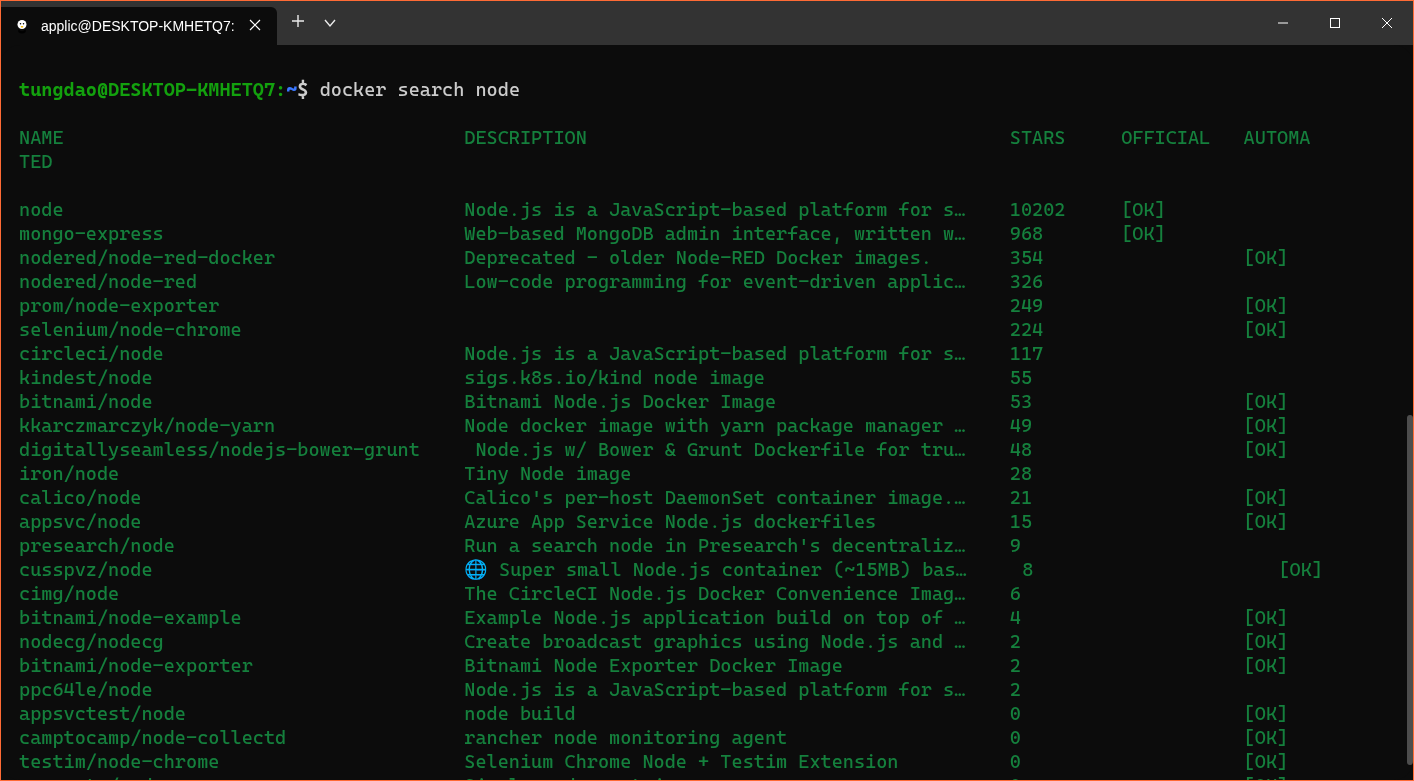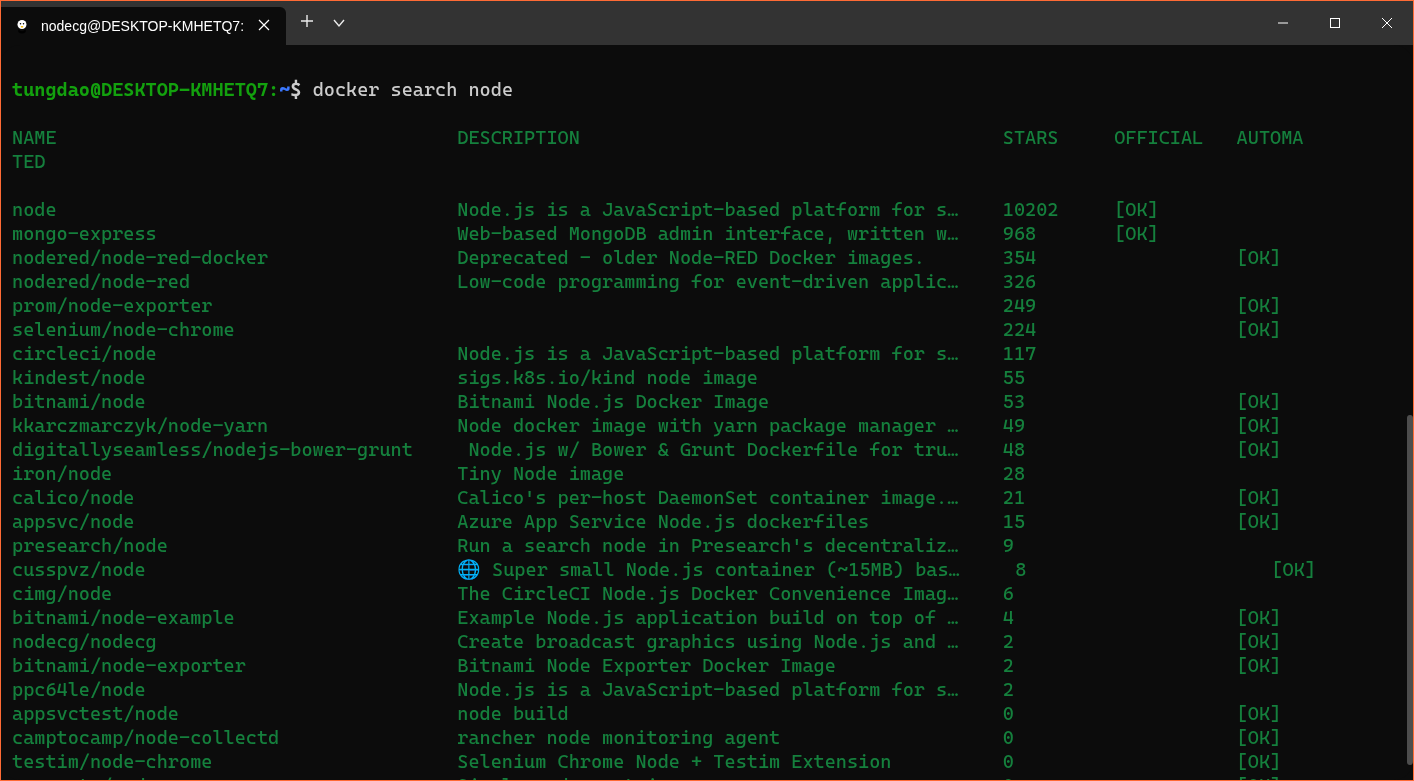--- a/index.html
+++ b/index.html
@@ -75,21 +75,21 @@
     width: 52px;
     height: 44px;
     display: flex;
     align-items: center;
     justify-content: center;
     color: #ffffff;
   }
   .terminal {
     flex: 1;
     background: #0c0c0c;
-    padding: 8px 11px;
+    padding: 8px 18px;
     line-height: 24px;
     white-space: pre;
     overflow: hidden;
     position: relative;
     border-radius: 19px;
   }
   .prompt-user { color: #13a10e; font-weight: bold; }
   .prompt-path { color: #3b78ff; font-weight: bold; }
   .prompt-dollar { color: #cccccc; font-weight: bold; }
   .cmd { color: #cccccc; }
@@ -118,21 +118,21 @@
   <div class="tab">
     <span class="tab-icon">
       <svg viewBox="0 0 24 24" width="18" height="18">
           <circle cx="12" cy="10" r="6" fill="#fff"></circle>
           <circle cx="10" cy="9" r="1" fill="#000"></circle>
           <circle cx="14" cy="9" r="1" fill="#000"></circle>
           <path d="M10 12 L14 12 L12 15 Z" fill="#f5b800"></path>
           <path d="M7 16 Q12 22 17 16 L17 20 Q12 24 7 20 Z" fill="#000"></path>
         </svg>
     </span>
-    <span class="tab-title">nodecg@DESKTOP-KMHETQ7:</span>
+    <span class="tab-title">applic@DESKTOP-KMHETQ7:</span>
     <span class="tab-close">
       <svg width="12" height="12" viewBox="0 0 12 12">
           <path d="M1 1 L11 11 M11 1 L1 11" stroke="#fff" stroke-width="1.2"></path>
         </svg>
     </span>
   </div>
   <div class="tabbar-actions">
     <span class="tb-btn">
       <svg width="14" height="14" viewBox="0 0 14 14">
           <path d="M7 1 V13 M1 7 H13" stroke="#fff" stroke-width="1.4"></path>

